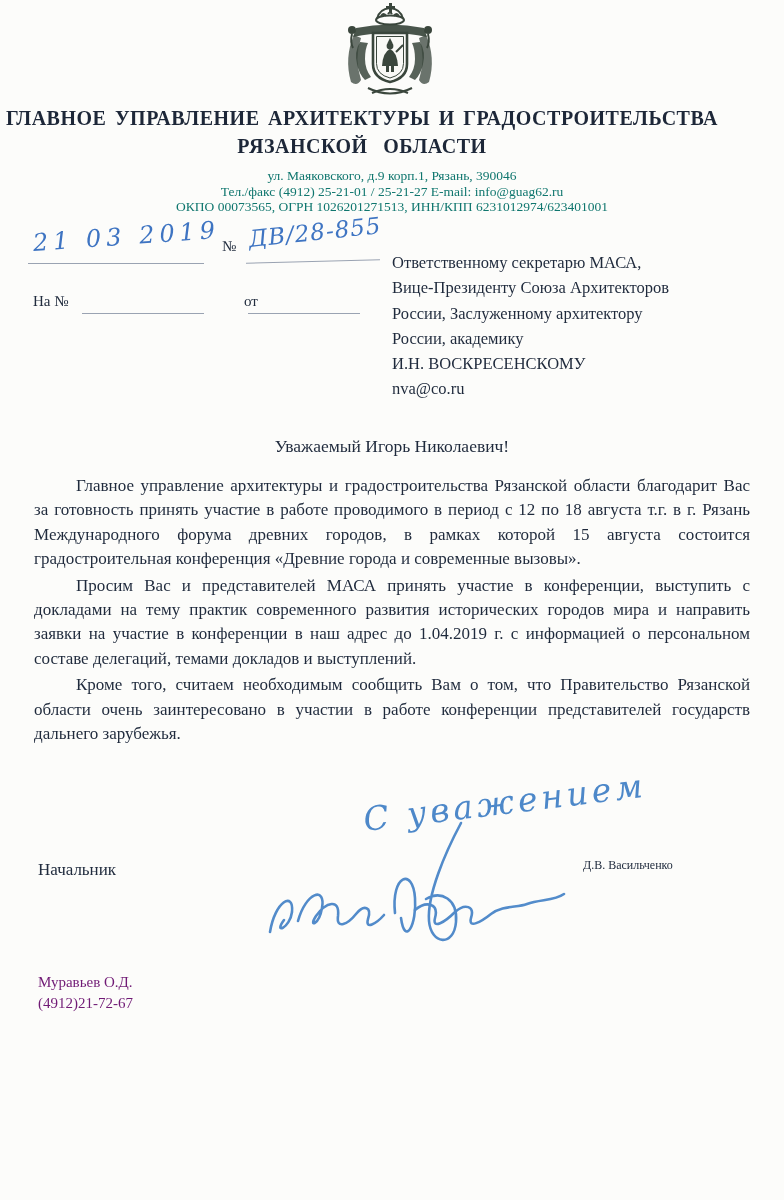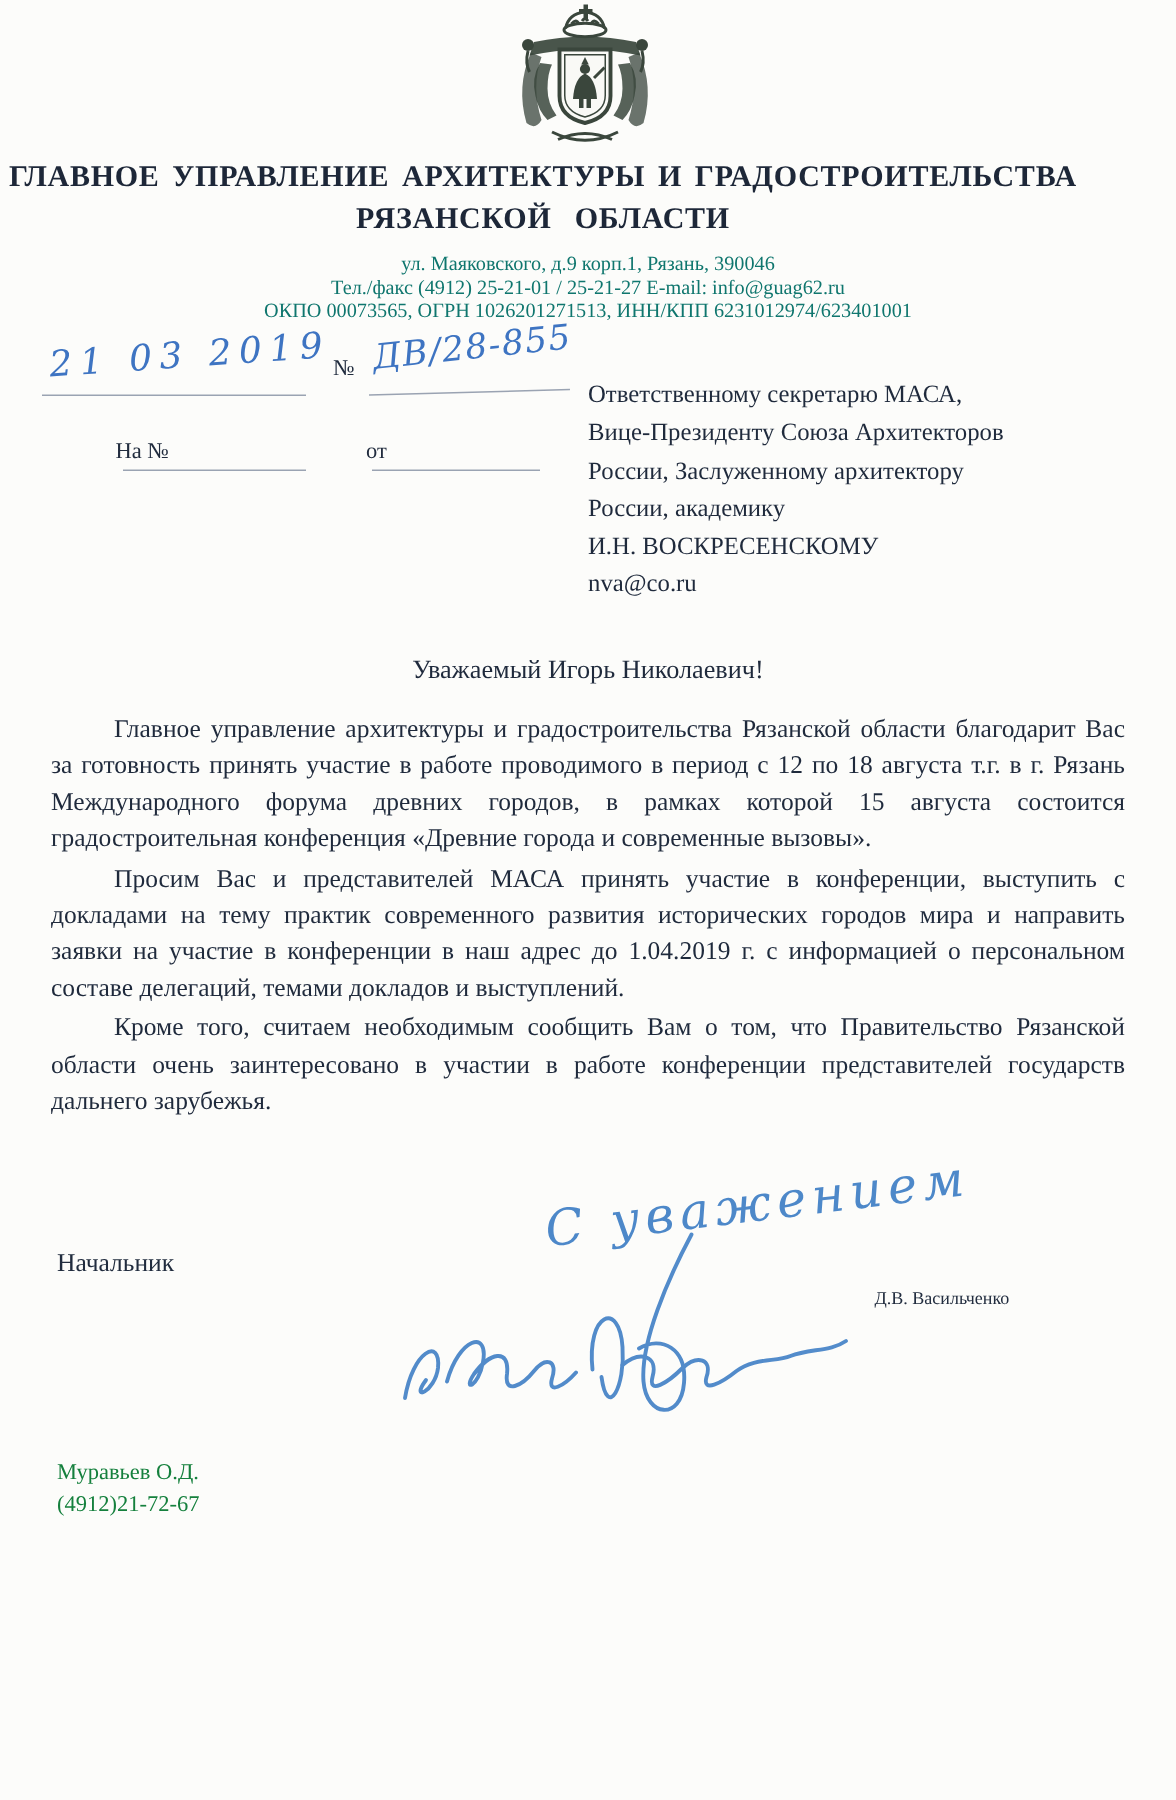--- a/index.html
+++ b/index.html
@@ -34,52 +34,52 @@
     transform:rotate(-4deg);transform-origin:left bottom;white-space:nowrap;
   }
   .num-script{
     position:absolute;left:250px;top:226px;font-size:23px;letter-spacing:1px;
     transform:rotate(-6deg);transform-origin:left bottom;white-space:nowrap;
   }
   .rule{position:absolute;height:0;border-bottom:1.2px solid #9aa3b2;}
   .rule-date{left:28px;top:263px;width:176px;}
   .rule-num{left:246px;top:261px;width:134px;transform:rotate(-1.5deg);}
   .no-label{position:absolute;left:222px;top:238px;font-size:15px;}
-  .na-label{position:absolute;left:33px;top:293px;font-size:15px;margin-left:44px;}
+  .na-label{position:absolute;left:33px;top:293px;font-size:15px;}
   .ot-label{position:absolute;left:224px;top:293px;font-size:15px;margin-left:20px;}
   .rule-na{left:82px;top:313px;width:122px;}
   .rule-ot{left:248px;top:313px;width:112px;}
   
   .recipient{
     position:absolute;left:392px;top:250px;width:372px;
     font-size:16.5px;line-height:25.3px;color:#1f2a3c;
   }
   
   .salutation{
     position:absolute;left:0;top:436px;width:784px;text-align:center;
     font-size:17.5px;color:#1f2a3c;
   }
   .body-text{
     position:absolute;left:34px;top:474px;width:716px;
     font-size:17px;line-height:24.4px;text-align:justify;color:#1f2a3c;
   }
   .body-text p{margin:0 0 2px 0;text-indent:42px;}
   
-  .position-title{position:absolute;left:38px;top:832px;font-size:17px;}
+  .position-title{position:absolute;left:38px;top:860px;font-size:17px;}
   .signer-name{position:absolute;left:583px;top:858px;font-size:12px;white-space:nowrap;}
   .closing-script{
     position:absolute;left:366px;top:800px;font-size:33px;letter-spacing:4px;
     transform:rotate(-7deg);transform-origin:left bottom;white-space:nowrap;
     color:#3b7cc4;opacity:.9;
   }
   .scribble{position:absolute;left:255px;top:795px;width:420px;height:165px;}
   
   .contact{
     position:absolute;left:38px;top:972px;
-    font-size:15px;line-height:21px;color:#15803d;
+    font-size:15px;line-height:21px;color:#701a75;
   }
   .seg{stroke:#3a463c;fill:none;stroke-width:2;}
 </style>
 </head>
 <body>
 
 <div class="page">
 
   <svg class="emblem" viewBox="0 0 120 100" aria-hidden="true">
 

